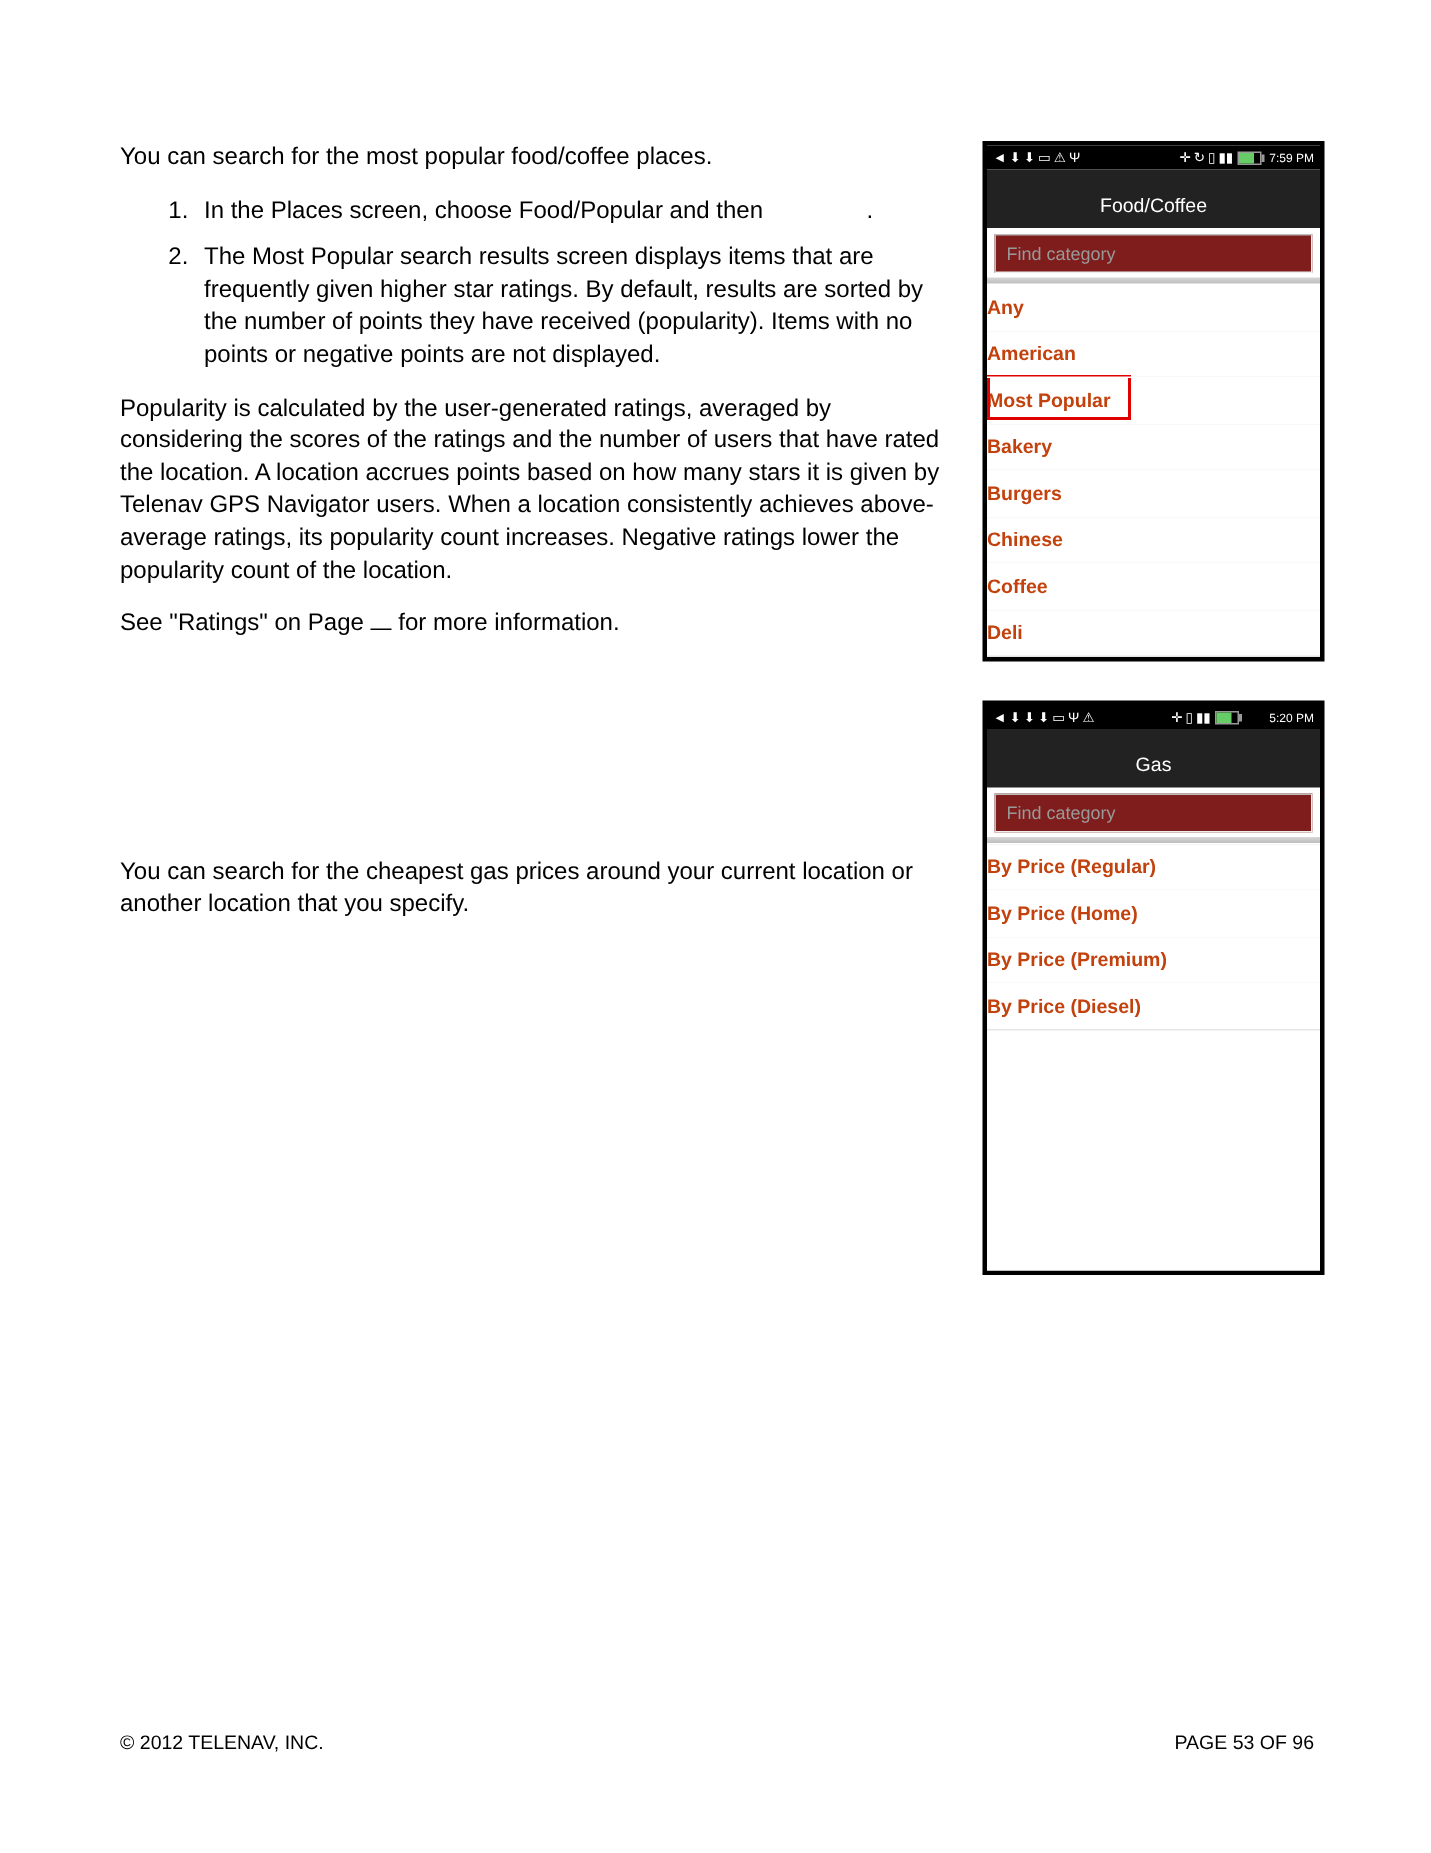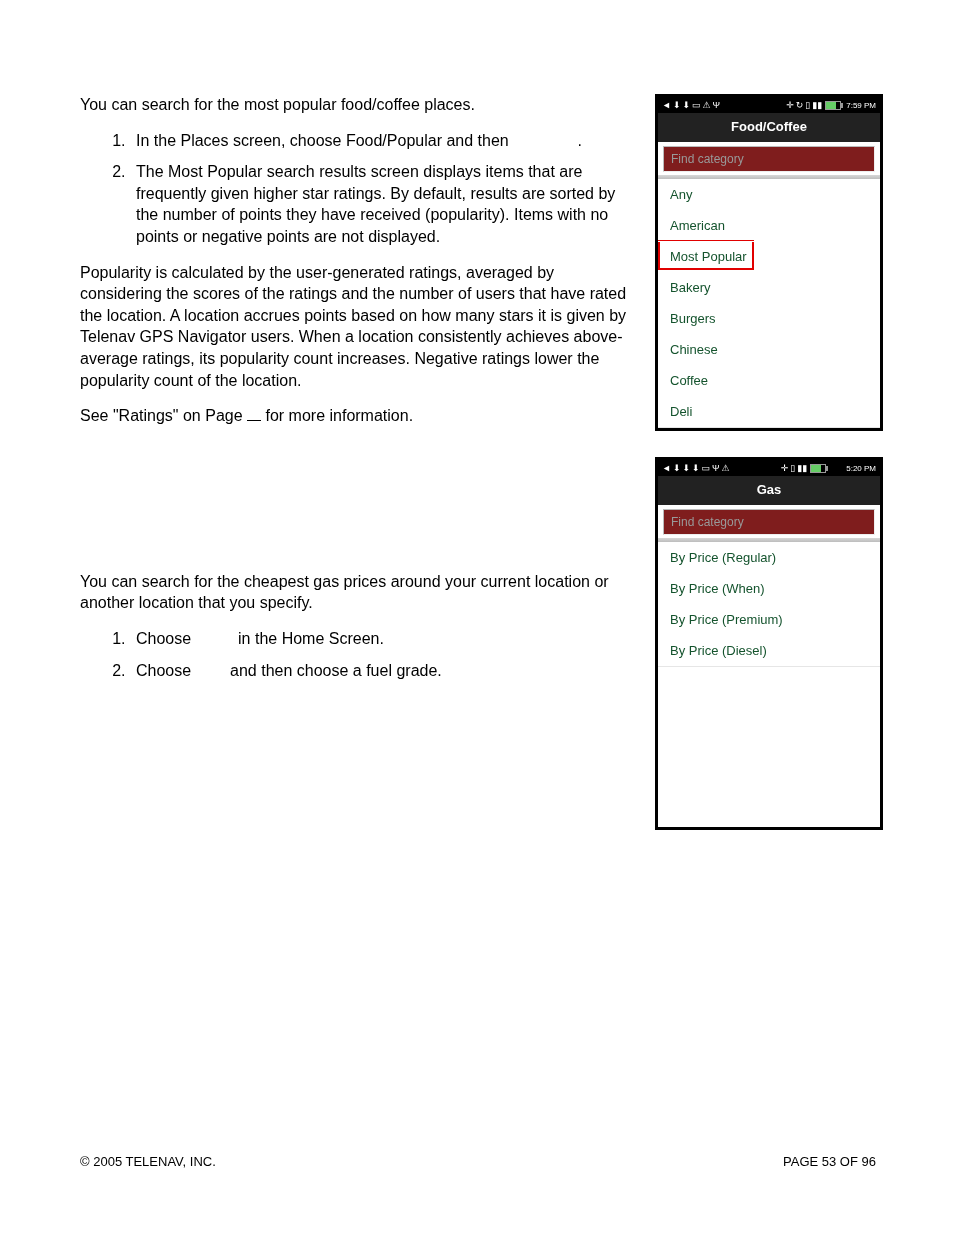--- a/index.html
+++ b/index.html
@@ -69,24 +69,24 @@
   }
   .batt {
     display:inline-block; width:14px; height:7px; border:1px solid #999;
     position:relative; margin-left:1px;
   }
   .batt::after{content:"";position:absolute;right:-3px;top:1px;width:2px;height:5px;background:#999;}
   .batt .fill{display:block;height:100%;width:70%;background:#6c6;}
   .phone-title {
     background: #222;
     color: #fff;
-    font-weight: bold;
+    font-weight: normal;
     text-align: center;
     font-size: 13px;
-    padding: 6px 0 8px;
+    padding: 16px 0 8px;
   }
   .search-field {
     margin: 4px 5px 3px 5px;
     border-top: 1px solid #bbb;
     border-left: 1px solid #bbb;
     border-right: 1px solid #eee;
     border-bottom: 1px solid #eee;
     background:#7f1d1d;
     padding: 5px 7px;
     color: #999;
@@ -95,24 +95,24 @@
   .divider {
     height:4px;
     background: linear-gradient(to bottom,#d7d7d7,#bdbdbd);
     border-bottom:1px solid #aaa;
     margin:0;
   }
   .list {
     background: #fff;
   }
   .list-item {
-    padding: 7px 12px 8px;
+    padding: 7px 0 8px;
     font-size: 13px;
-    font-weight: normal;
-    color: #14532d;
+    font-weight: bold;
+    color: #c2410c;
     border-bottom: 1px solid #e6e6e6;
     position: relative;
   }
   .list-item::after{
     content:"";
     position:absolute; left:0; right:0; top:-1px; height:1px; background:#fff;
   }
   .highlight-box {
     position: relative;
   }
@@ -169,32 +169,20 @@
       <p>Popularity is calculated by the user-generated ratings, averaged by considering the scores of the ratings and the number of users that have rated the location. A location accrues points based on how many stars it is given by Telenav GPS Navigator users. When a location consistently achieves above-average ratings, its popularity count increases. Negative ratings lower the popularity count of the location.</p>
 
       <p>
         <span>See "Ratings" on Page </span><span class="underline-blank"></span><span> for more information.</span>
       </p>
 
       <div class="gap-block"></div>
 
       <p>You can search for the cheapest gas prices around your current location or another location that you specify.</p>
 
-      <ol>
-        <li>
-          <span>Choose </span>
-          <span style="display:inline-block;width:38px;"></span>
-          <span> in the Home Screen.</span>
-        </li>
-        <li>
-          <span>Choose </span>
-          <span style="display:inline-block;width:30px;"></span>
-          <span> and then choose a fuel grade.</span>
-        </li>
-      </ol>
 
     </div>
 
     <div class="right-col">
 
       <div class="phone">
         <div class="statusbar">
           <div class="left-icons">
             <span class="ico">◄</span>
             <span class="ico">⬇</span>
@@ -248,28 +236,28 @@
                 <span class="fill"></span>
               </span>
             <span style="margin-left:18px;">5:20 PM</span>
           </div>
         </div>
         <div class="phone-title">Gas</div>
         <div class="search-field">Find category</div>
         <div class="divider"></div>
         <div class="list" id="list2">
             <div class="list-item">By Price (Regular)</div>
-            <div class="list-item">By Price (When)</div>
+            <div class="list-item">By Price (Home)</div>
             <div class="list-item">By Price (Premium)</div>
             <div class="list-item">By Price (Diesel)</div>
           </div>
         <div class="phone-fill"></div>
       </div>
 
     </div>
   </div>
 
   <div class="footer">
-    <span>© 2005 TELENAV, INC.</span>
+    <span>© 2012 TELENAV, INC.</span>
     <span>PAGE 53 OF 96</span>
   </div>
 
 </div>
 
 </body></html>

